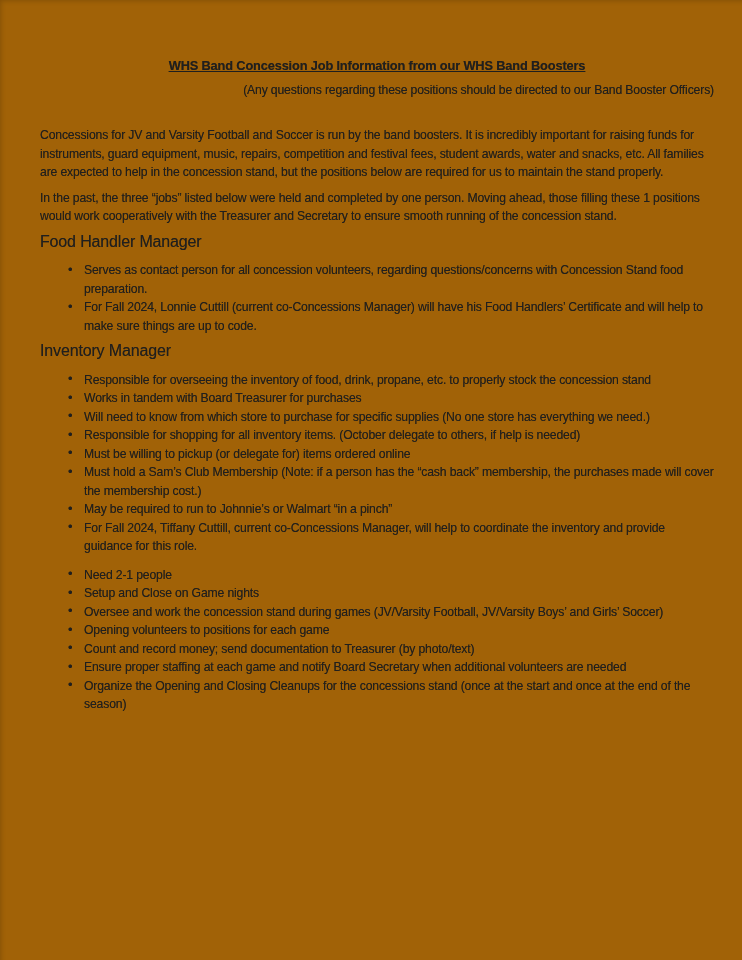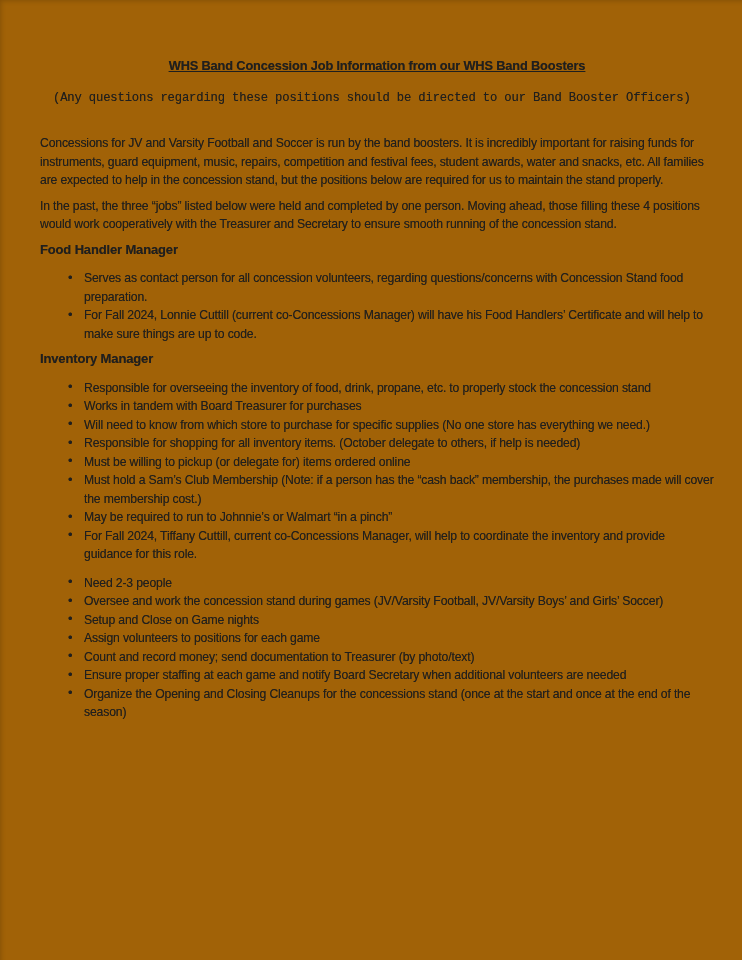--- a/index.html
+++ b/index.html
@@ -31,34 +31,33 @@
     box-shadow: inset 3px 3px 5px -2px rgba(0,0,0,0.18);
   }
   .doc-title {
     margin: 0 0 5px 0;
     font-size: 12.8px;
     font-weight: bold;
     text-decoration: underline;
     text-align: center;
   }
   .doc-subtitle {
-    margin: 13px;
-    text-align: left;
-    font-family: Liberation Mono, monospace;
+    margin: 0;
+    text-align: right;
   }
   p.intro {
     margin: 7px 0 0 0;
   }
   p.intro.first {
     margin-top: 27px;
   }
   h2.section-heading {
     margin: 7px 0 0 0;
-    font-size: 13px;
-    font-weight: bold;
+    font-size: 16px;
+    font-weight: normal;
   }
   ul.bullet-list {
     margin: 10px 0 0 0;
     padding: 0 0 0 44px;
     list-style: none;
   }
   ul.bullet-list li {
     position: relative;
     margin: 0;
     padding: 0;
@@ -73,21 +72,21 @@
 </style>
 </head>
 <body>
 
 <div class="page">
 
   <h1 class="doc-title">WHS Band Concession Job Information from our WHS Band Boosters</h1>
   <p class="doc-subtitle">(Any questions regarding these positions should be directed to our Band Booster Officers)</p>
 
   <p class="intro first">Concessions for JV and Varsity Football and Soccer is run by the band boosters.  It is incredibly important for raising funds for instruments, guard equipment, music, repairs, competition and festival fees, student awards, water and snacks, etc. All families are expected to help in the concession stand, but the positions below are required for us to maintain the stand properly.</p>
-  <p class="intro">In the past, the three “jobs” listed below were held and completed by one person.  Moving ahead, those filling these 4 positions would work cooperatively with the Treasurer and Secretary to ensure smooth running of the concession stand.</p>
+  <p class="intro">In the past, the three “jobs” listed below were held and completed by one person.  Moving ahead, those filling these 1 positions would work cooperatively with the Treasurer and Secretary to ensure smooth running of the concession stand.</p>
 
   <section>
     <h2 class="section-heading">Food Handler Manager</h2>
     <ul class="bullet-list">
       <li>Serves as contact person for all concession volunteers, regarding questions/concerns with Concession Stand food preparation.</li>
       <li>For Fall 2024, Lonnie Cuttill (current co-Concessions Manager) will have his Food Handlers’ Certificate and will help to make sure things are up to code.</li>
     </ul>
   </section>
 
   <section>
@@ -99,23 +98,23 @@
       <li>Responsible for shopping for all inventory items.  (October delegate to others, if help is needed)</li>
       <li>Must be willing to pickup (or delegate for) items ordered online</li>
       <li>Must hold a Sam’s Club Membership (Note:  if a person has the “cash back” membership, the purchases made will cover the membership cost.)</li>
       <li>May be required to run to Johnnie’s or Walmart “in a pinch”</li>
       <li>For Fall 2024, Tiffany Cuttill, current co-Concessions Manager, will help to coordinate the inventory and provide guidance for this role.</li>
     </ul>
   </section>
 
   <section>
     <ul class="bullet-list">
-      <li>Need 2-3 people</li>
+      <li>Need 2-1 people</li>
+      <li>Setup and Close on Game nights</li>
       <li>Oversee and work the concession stand during games  (JV/Varsity Football, JV/Varsity Boys’ and Girls’ Soccer)</li>
-      <li>Setup and Close on Game nights</li>
-      <li>Assign volunteers to positions for each game</li>
+      <li>Opening volunteers to positions for each game</li>
       <li>Count and record money; send documentation to Treasurer (by photo/text)</li>
       <li>Ensure proper staffing at each game and notify Board Secretary when additional volunteers are needed</li>
       <li>Organize the Opening and Closing Cleanups for the concessions stand (once at the start and once at the end of the season)</li>
     </ul>
   </section>
 
 </div>
 
 </body></html>

